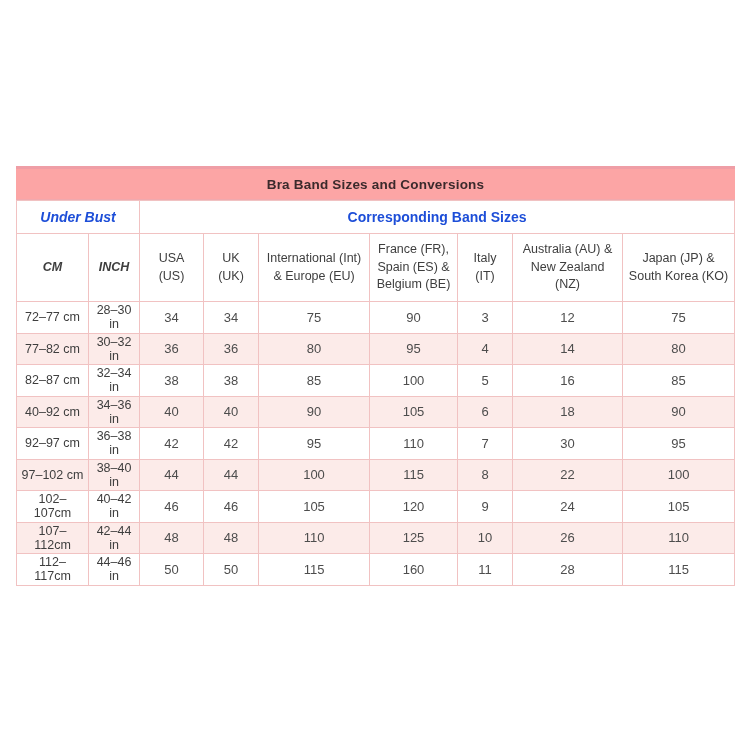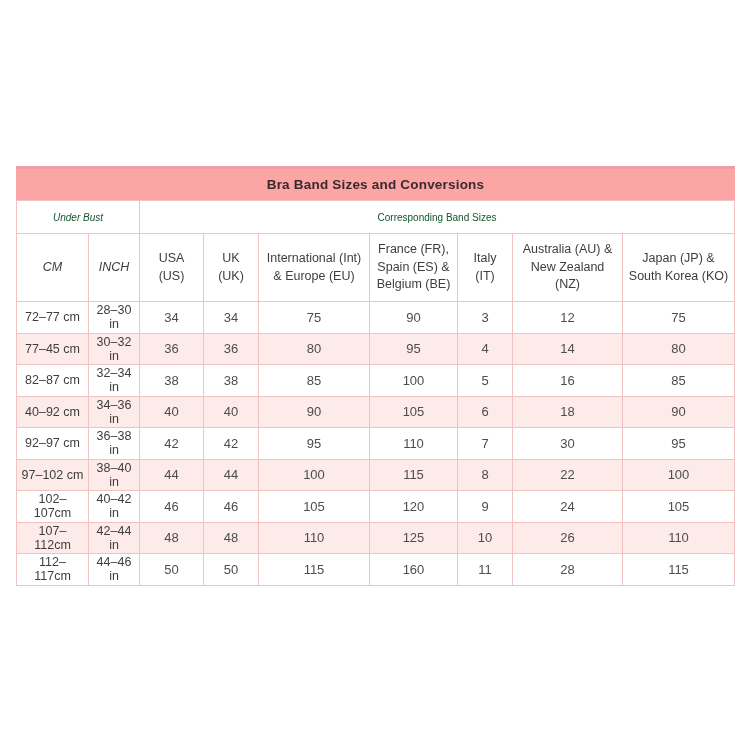--- a/index.html
+++ b/index.html
@@ -46,40 +46,40 @@
     text-align: center;
     vertical-align: middle;
     padding: 0 4px;
     box-sizing: border-box;
     color: #4d4d4d;
   }
   tr.group-row {
     height: 33px;
   }
   tr.group-row th {
-    font-size: 10px;
-    font-weight: normal;
-    color: #14532d;
+    font-size: 14px;
+    font-weight: bold;
+    color: #1d4ed8;
   }
   tr.group-row th.under-bust {
     font-style: italic;
   }
   tr.col-row {
     height: 68px;
   }
   tr.col-row th {
     font-weight: normal;
     font-size: 12.5px;
     line-height: 1.4;
     color: #3e3e3e;
     padding: 2px 5px;
   }
   tr.col-row th.italic {
     font-style: italic;
-    font-weight: normal;
+    font-weight: bold;
   }
   tbody tr {
     height: 31.5px;
   }
   tbody td {
     font-size: 13px;
   }
   tbody td.measure {
     font-size: 12.5px;
     color: #3e3e3e;
@@ -130,21 +130,21 @@
           <td class="measure">28–30 in</td>
           <td>34</td>
           <td>34</td>
           <td>75</td>
           <td>90</td>
           <td>3</td>
           <td>12</td>
           <td>75</td>
         </tr>
         <tr class="pink">
-          <td class="measure">77–45 cm</td>
+          <td class="measure">77–82 cm</td>
           <td class="measure">30–32 in</td>
           <td>36</td>
           <td>36</td>
           <td>80</td>
           <td>95</td>
           <td>4</td>
           <td>14</td>
           <td>80</td>
         </tr>
         <tr>

